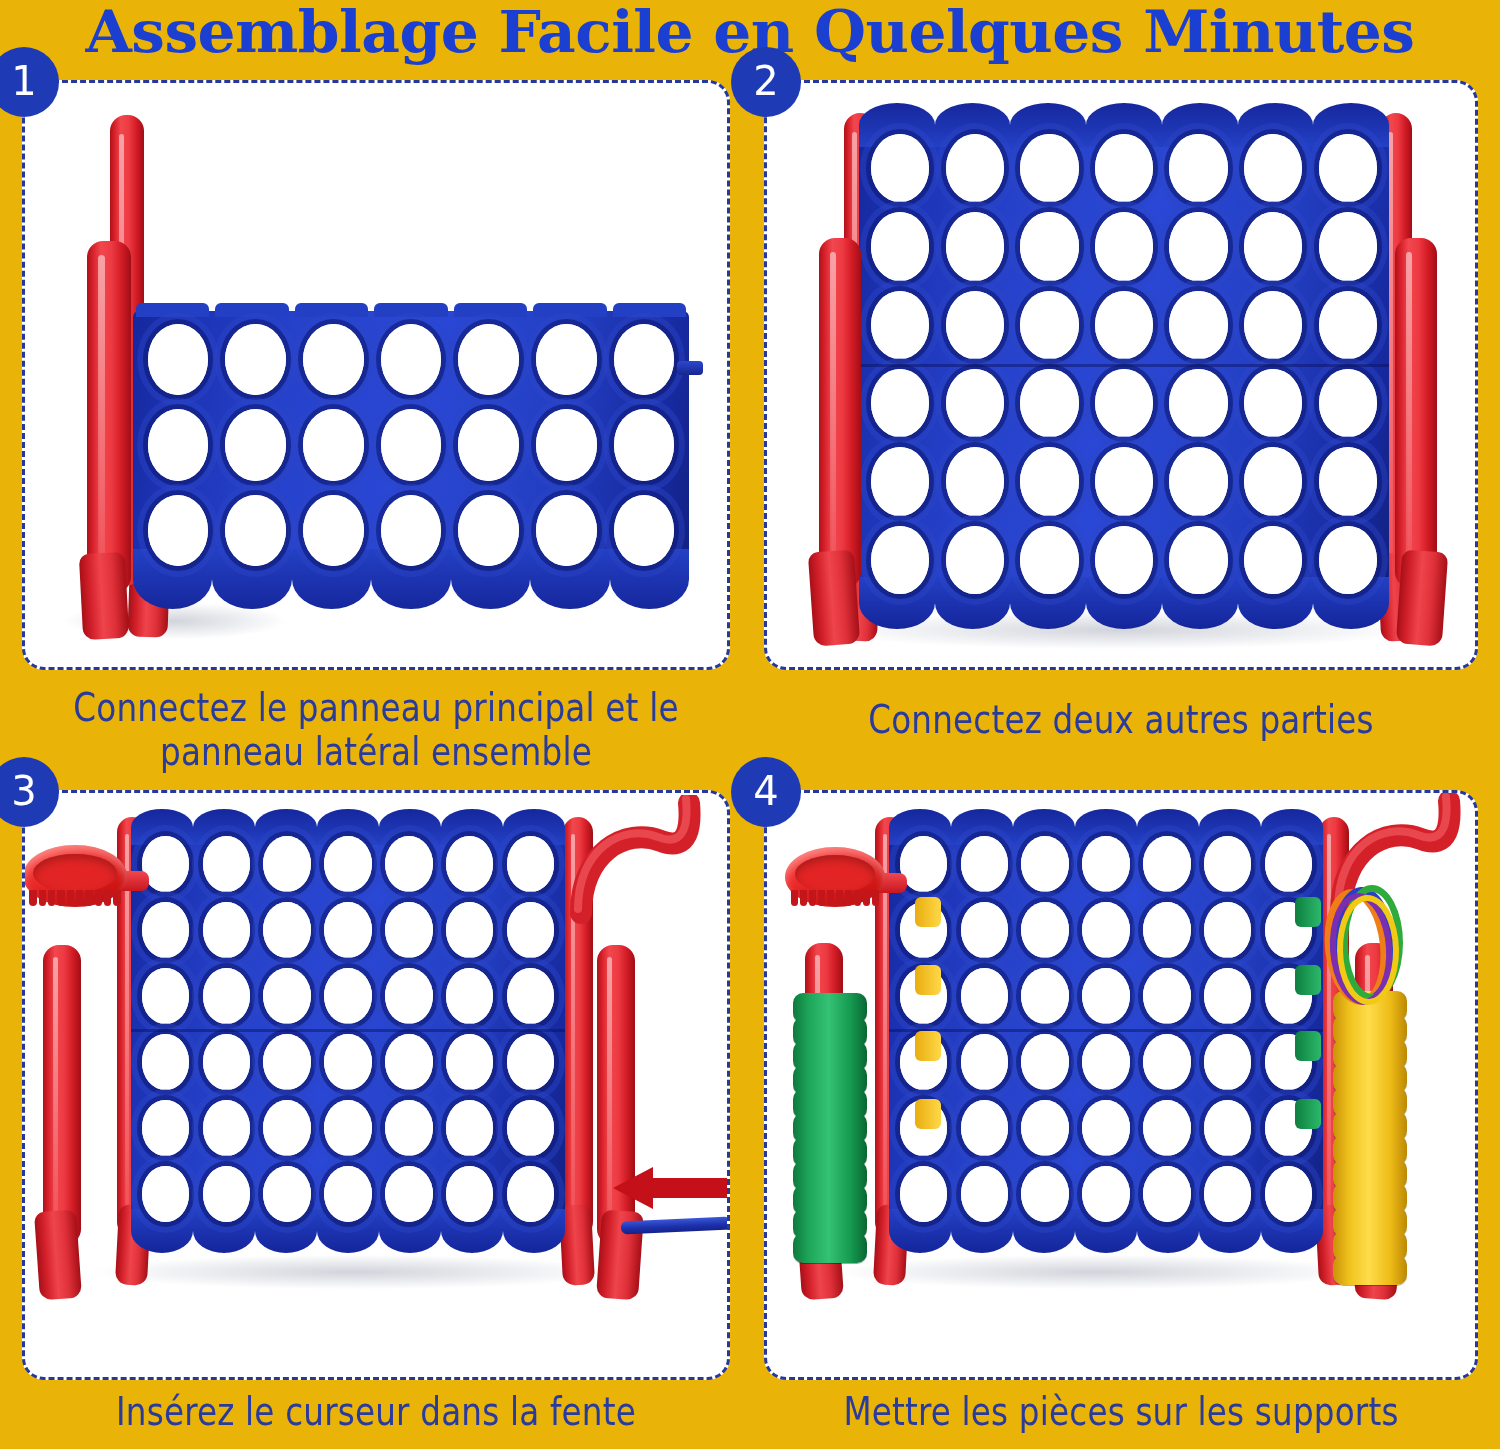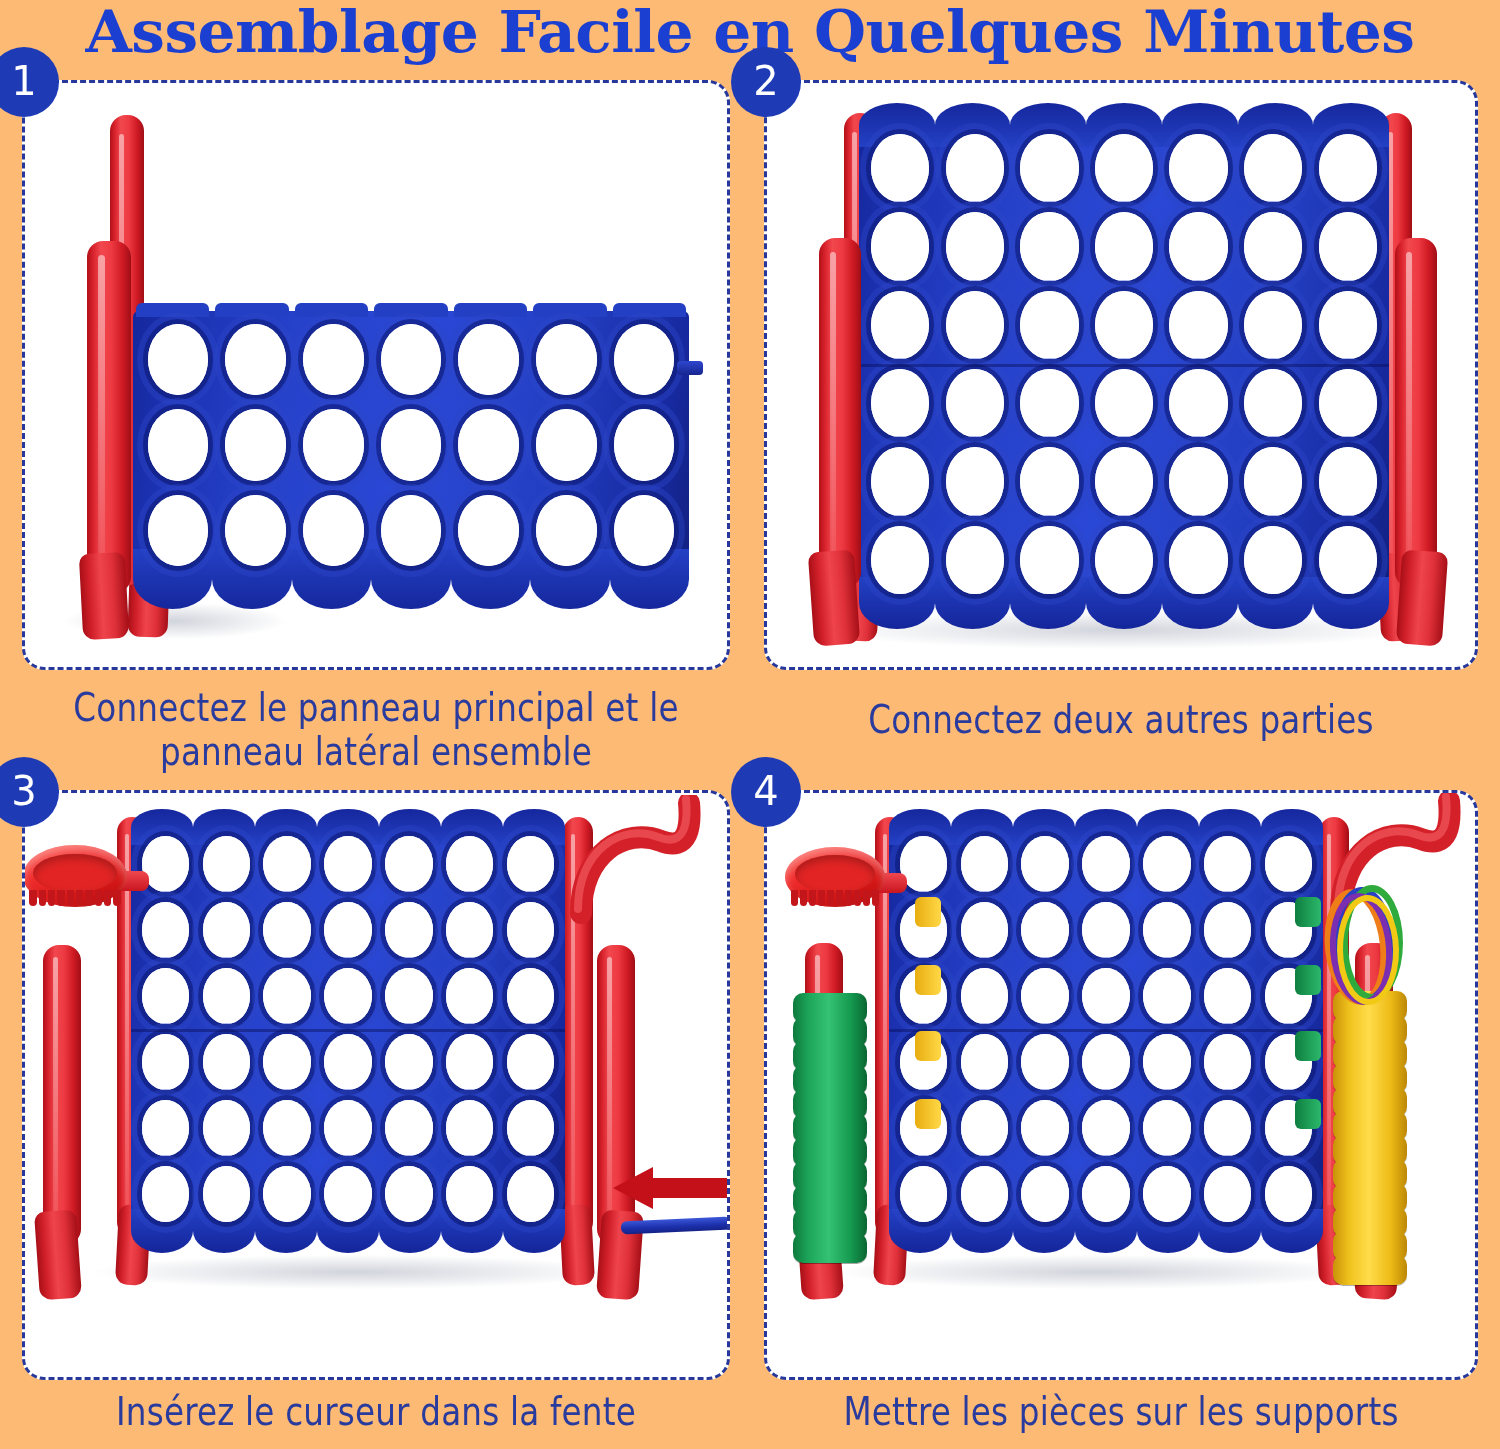--- a/index.html
+++ b/index.html
@@ -9,21 +9,21 @@
     height: 1449px;
     background: #ffffff;
     font-family: "DejaVu Sans", sans-serif;
     overflow: hidden;
   }
 
   #page {
     position: relative;
     width: 1500px;
     height: 1449px;
-    background: #fdba74;
+    background: #eab308;
   }
 
   
   .title {
     position: absolute;
     top: -2px;
     left: 0;
     width: 1500px;
     text-align: center;
     font-family: "DejaVu Serif", serif;

